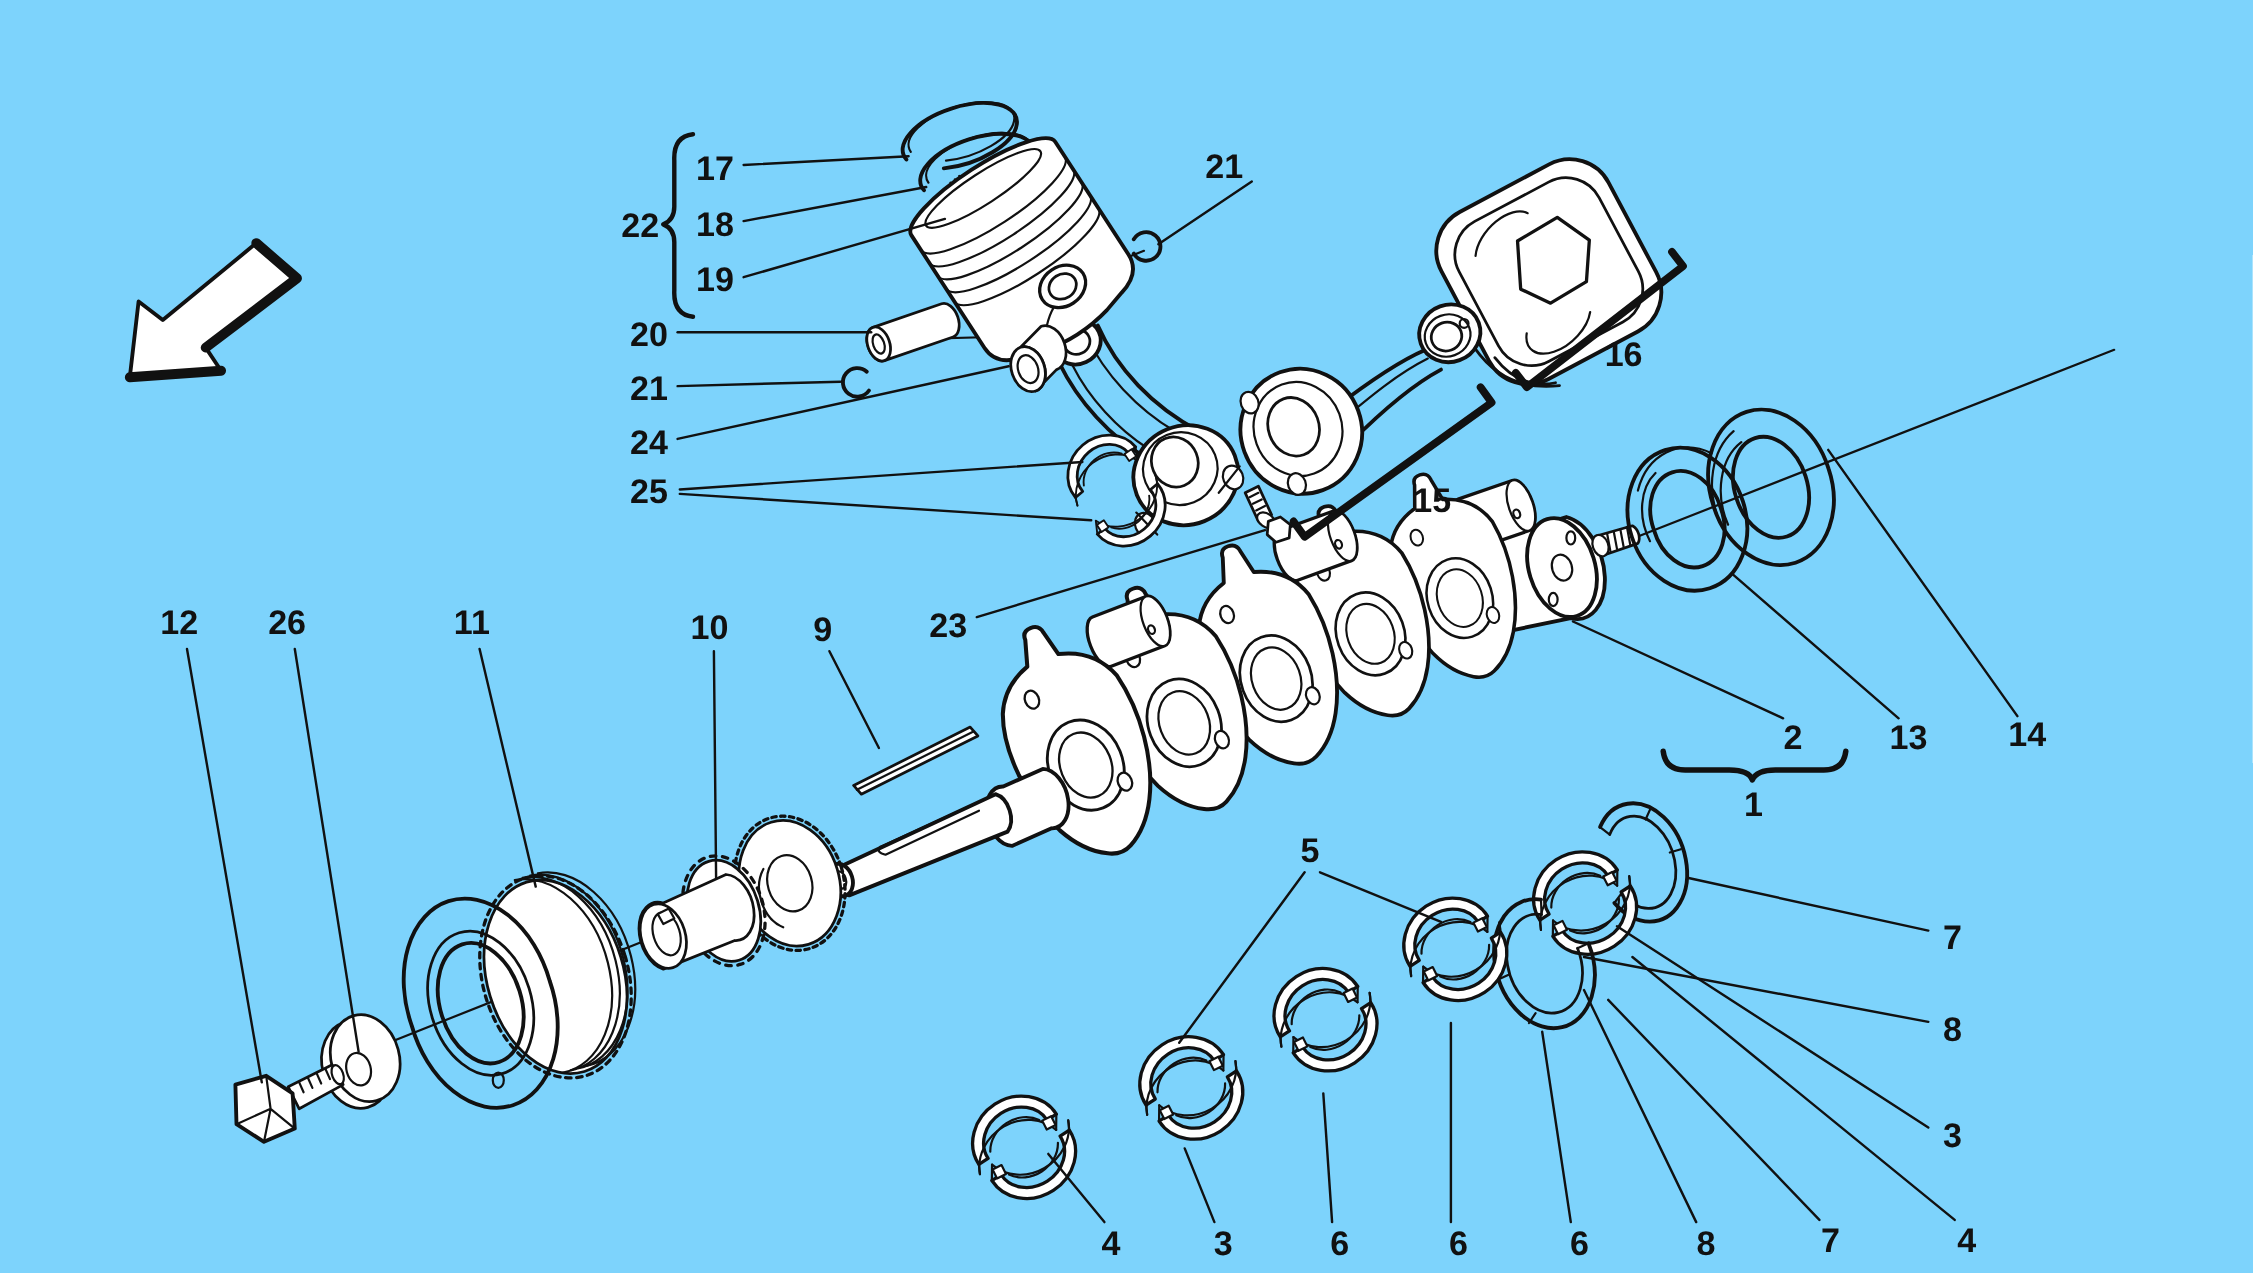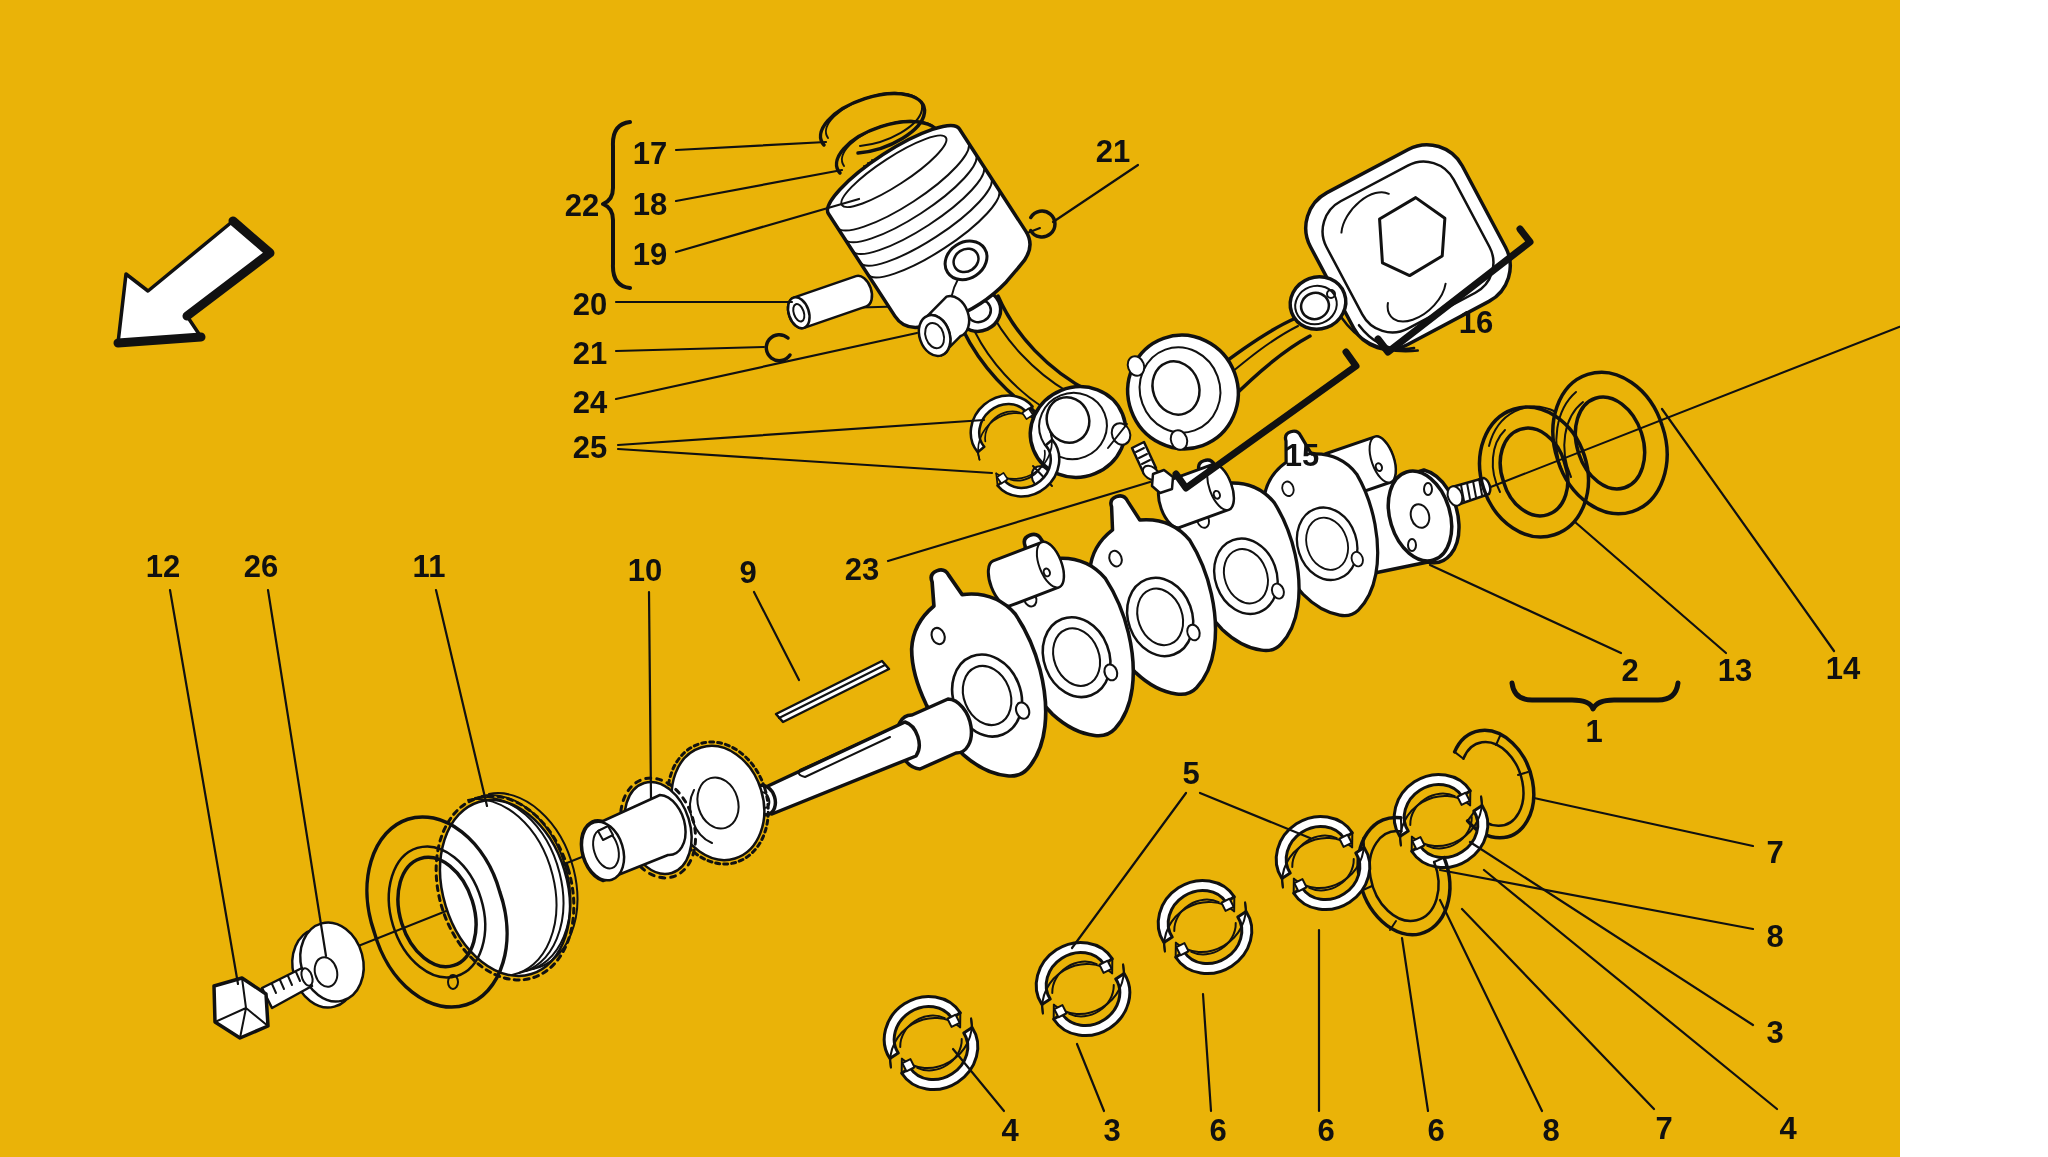--- a/index.html
+++ b/index.html
@@ -1,16 +1,16 @@
 <!DOCTYPE html>
 <html><head>
 <meta charset="utf-8">
 <style>
   html,body{margin:0;padding:0;background:#fff;}
-  #stage{position:relative;width:1900px;height:1157px;background:#eab308;overflow:hidden;
+  #stage{position:relative;width:2048px;height:1157px;background:#7dd3fc;overflow:hidden;
          font-family:"Liberation Sans", sans-serif;}
   svg{display:block;}
   .ln{stroke:#111;fill:none;stroke-width:3;stroke-linecap:round;stroke-linejoin:round;}
   .w{fill:#fff;}
   .s2{stroke-width:2;}
   .s25{stroke-width:2.5;}
   .s35{stroke-width:3.5;}
   .leader{stroke:#111;stroke-width:2.2;fill:none;stroke-linecap:round;}
   .lbl{font-family:"Liberation Sans", sans-serif;font-weight:bold;fill:#111;
        text-anchor:middle;}

